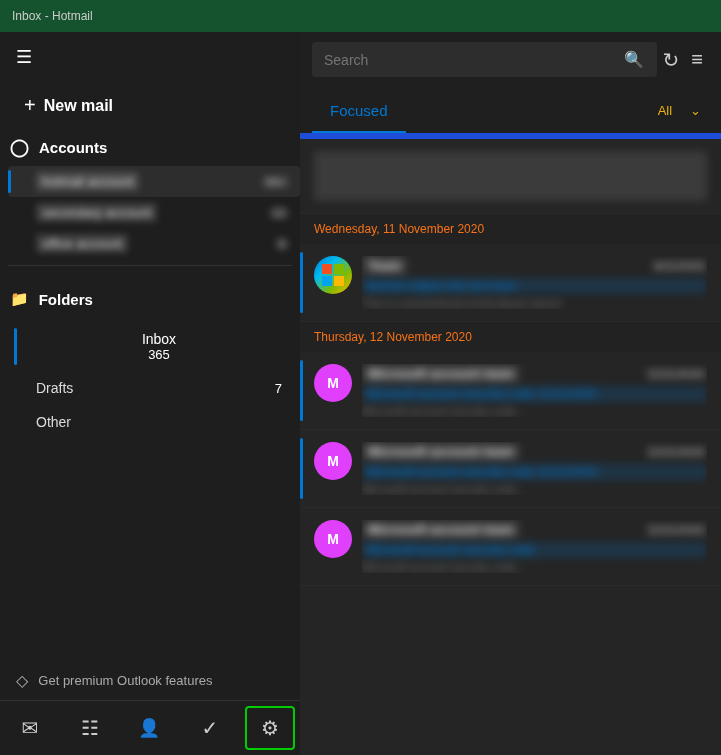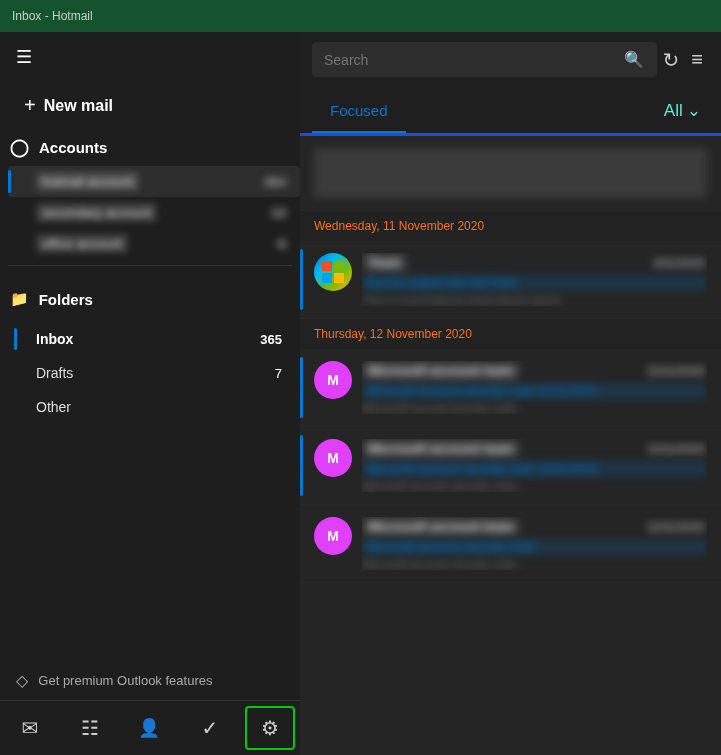--- a/index.html
+++ b/index.html
@@ -155,22 +155,23 @@
       justify-content: space-between;
       padding: 9px 10px 9px 28px;
       border-radius: 4px;
       cursor: pointer;
       font-size: 14px;
       color: #dddddd;
     }
 
     .folder-item.active {
       color: #ffffff;
-      font-weight: 700;
+      font-weight: 400;
       position: relative;
+      flex-direction: column;
     }
 
     .folder-item.active::before {
       content: '';
       position: absolute;
       left: 6px;
       top: 6px;
       bottom: 6px;
       width: 3px;
       background: #0078d4;
@@ -277,21 +278,21 @@
       padding: 6px;
     }
 
     
     .tabs-bar {
       display: flex;
       align-items: center;
       justify-content: space-between;
       padding: 0 12px;
       background: #1f1f1f;
-      border-bottom: 3px solid #1d4ed8;
+      border-bottom: 6px solid #1d4ed8;
       flex-shrink: 0;
     }
 
     .tabs-left {
       display: flex;
       gap: 0;
     }
 
     .tab {
       padding: 14px 18px;
@@ -311,23 +312,23 @@
       bottom: 0;
       left: 0;
       right: 0;
       height: 2px;
       background: #0078d4;
     }
 
     .filter-btn {
       display: flex;
       align-items: center;
-      gap: 4px;
-      color: #5eead4;
-      font-size: 17px;
+      gap: 18px;
+      color: #eab308;
+      font-size: 13px;
       cursor: pointer;
       padding: 6px 8px;
     }
 
     
     .email-list {
       flex: 1;
       overflow-y: auto;
       overflow-x: hidden;
     }

